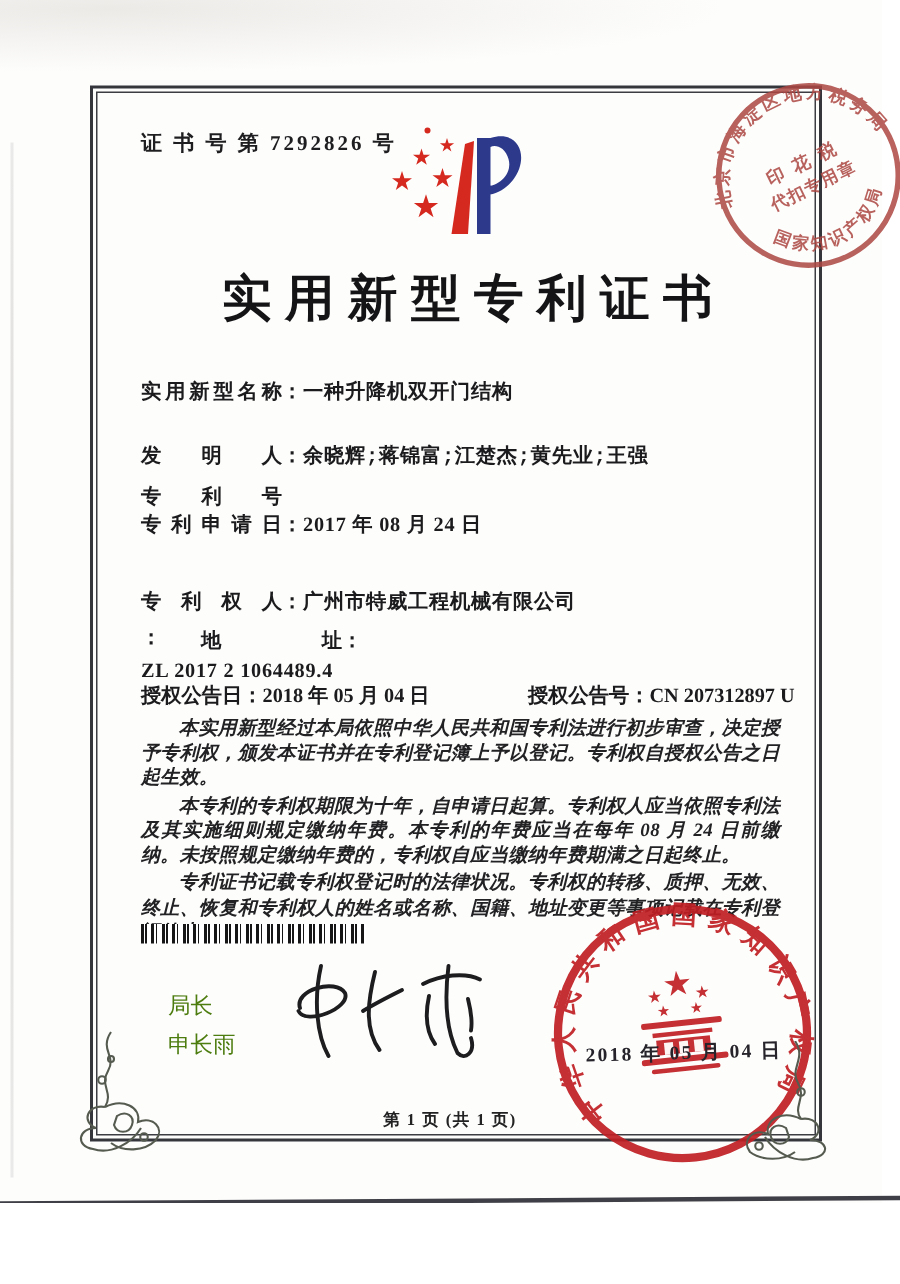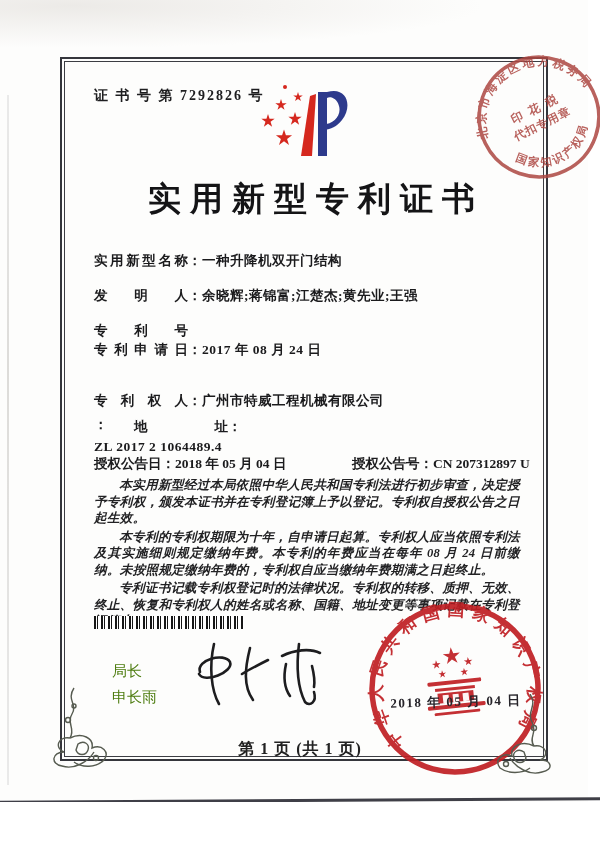--- a/index.html
+++ b/index.html
@@ -25,21 +25,21 @@
 
   .cert-title { position:absolute; left:0; top:177px; width:600px; text-align:center;
     font-size:33px; font-weight:700; letter-spacing:9px; color:#141416;padding-left:32px; }
 
   
   .frow { position:absolute; left:94px; width:432px; font-size:13.5px; font-weight:700;
     color:#1b1b1d; line-height:22px; display:flex; align-items:flex-start; }
   .flabel { display:inline-block; width:94px; text-align:justify; text-align-last:justify; flex:0 0 94px; }
   .fcolon { flex:0 0 14px; }
   .fvalue { flex:1 1 auto; letter-spacing:.5px; }
-  .r1{top:250px;} .r2{top:285px;} .r3{top:320px;flex-direction:column;} .r4{top:339px;} .r5{top:390px;} .r6{top:416px;margin-left:40px;}
+  .r1{top:250px;} .r2{top:295px;font-family:Liberation Mono, monospace;} .r3{top:320px;flex-direction:column;} .r4{top:339px;} .r5{top:390px;} .r6{top:416px;margin-left:40px;}
   .grant-row { position:absolute; left:94px; top:455px; width:440px; font-size:13.5px;
     font-weight:700; color:#1b1b1d; }
   .grant-right { position:absolute; left:258px; top:0; }
 
   .paras { position:absolute; left:94px; top:477px; width:426px; font-size:12.6px;
     line-height:16.5px; font-style:italic; font-weight:600; color:#222224;
     text-align:justify; letter-spacing:.3px; }
   .paras p { text-indent:2em; margin:0 0 2px 0; }
 
   .barcode { position:absolute; left:94px; top:616px; width:150px; height:13px;
@@ -50,21 +50,21 @@
     color:#4d7c0f; line-height:26px; }
   .sig { position:absolute; left:186px; top:634px; }
 
   .seal-bottom { position:absolute; left:366px; top:600px; transform:rotate(-6deg); opacity:.92; }
   .seal-date { position:absolute; left:372px; top:693px; width:168px; text-align:center;
     font-size:13px; font-weight:700; letter-spacing:1.5px; color:#26242a; transform:rotate(-1.5deg); }
 
   .seal-top { position:absolute; left:472px; top:50px; transform:rotate(-26deg); opacity:.85; }
 
   .page-num { position:absolute; left:0; top:739px; width:600px; text-align:center;
-    font-size:16px; font-weight:700; letter-spacing:1px; color:#222; }
+    font-size:11px; font-weight:700; letter-spacing:1px; color:#222; }
 
   .corner-bl { position:absolute; left:44px; top:686px; }
   .corner-br { position:absolute; left:490px; top:694px; }
 
   .page-edge { position:absolute; left:-4px; top:799px; width:610px; height:2.5px;
     background:#3f3f47; transform:rotate(-.35deg); }
 
   .scan-footer { position:absolute; left:0; top:802px; width:600px; height:54px; background:#fff; }
 </style>
 </head>

